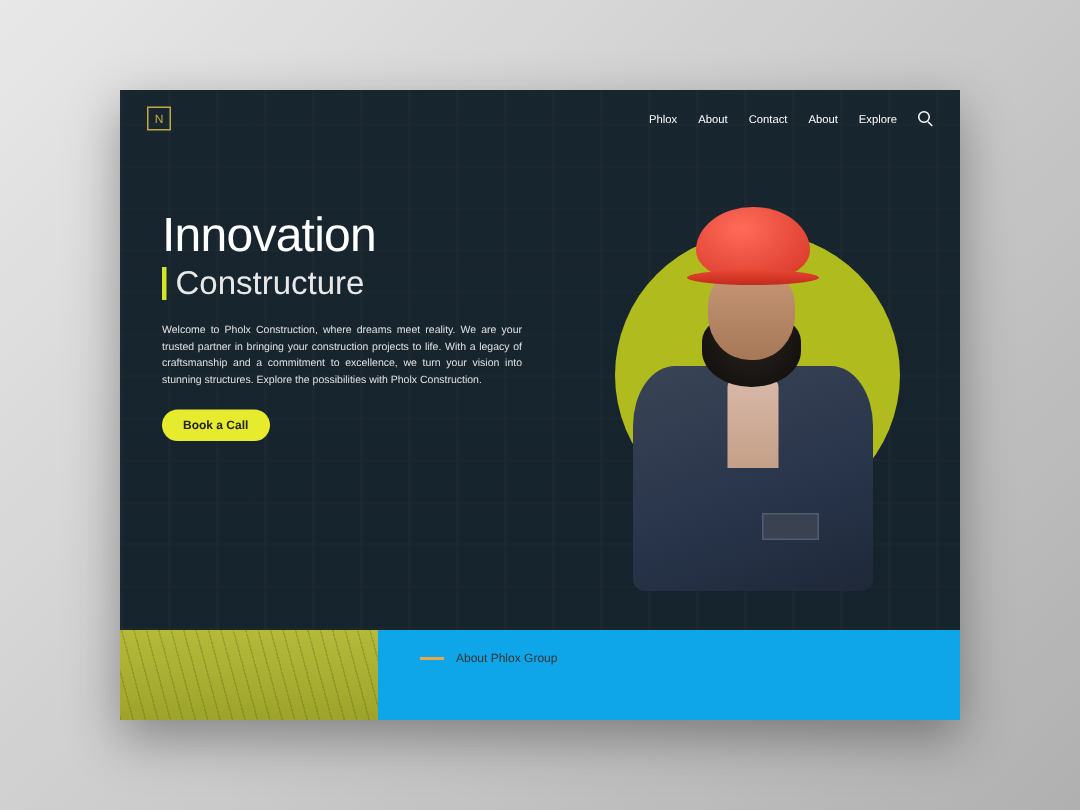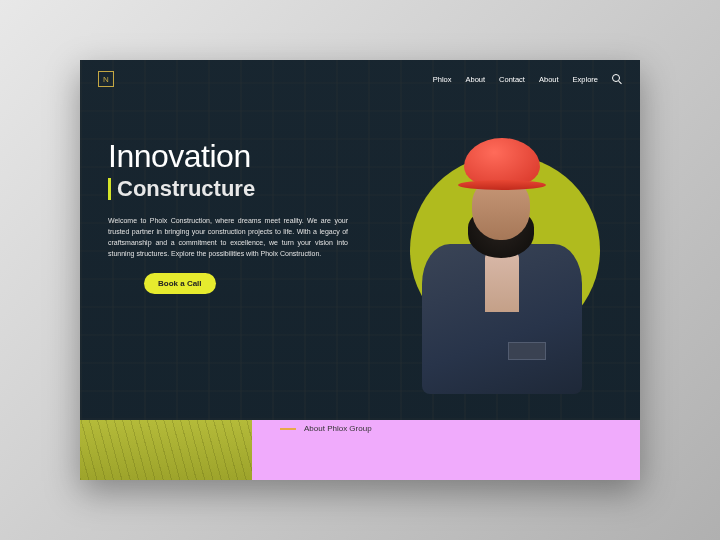--- a/index.html
+++ b/index.html
@@ -101,42 +101,41 @@
   gap: 6px;
   margin-top: 4px;
 }
 .accent-bar {
   width: 3px;
   height: 22px;
   background: #d4e429;
 }
 .hero-subtitle {
   font-size: 22px;
-  font-weight: 700;
+  font-weight: 400;
   color: #e8e8e8;
 }
 .hero-desc {
   font-size: 7px;
   line-height: 1.55;
   margin-top: 14px;
   color: #e0e0e0;
   text-align: justify;
   max-width: 240px;
 }
 .cta {
   display: inline-block;
   margin-top: 14px;
   background: #e6eb2e;
   color: #222;
   font-size: 8px;
   font-weight: 700;
   padding: 6px 14px;
   border-radius: 14px;
   cursor: pointer;
-  margin-left: 36px;
 }
 .circle {
   position: absolute;
   width: 190px;
   height: 190px;
   border-radius: 50%;
   background: #b0bb1e;
   right: 40px;
   top: 95px;
   z-index: 2;
@@ -223,22 +222,22 @@
   width: 172px;
   height: 100%;
   background:
     linear-gradient(rgba(176,187,30,0.5), rgba(176,187,30,0.5)),
     repeating-linear-gradient(75deg, rgba(0,0,0,0.25) 0 1px, transparent 1px 8px),
     linear-gradient(180deg, #b8ba56 0%, #8a8c38 100%);
   position: relative;
 }
 .about-right {
   flex: 1;
-  background: #f0abfc;
-  padding: 4px 22px 0 28px;
+  background: #0ea5e9;
+  padding: 14px 22px 0 28px;
 }
 .about-label-row {
   display: flex;
   align-items: center;
   gap: 8px;
 }
 .about-dash {
   width: 16px; height: 2px;
   background: #e8a94a;
 }

